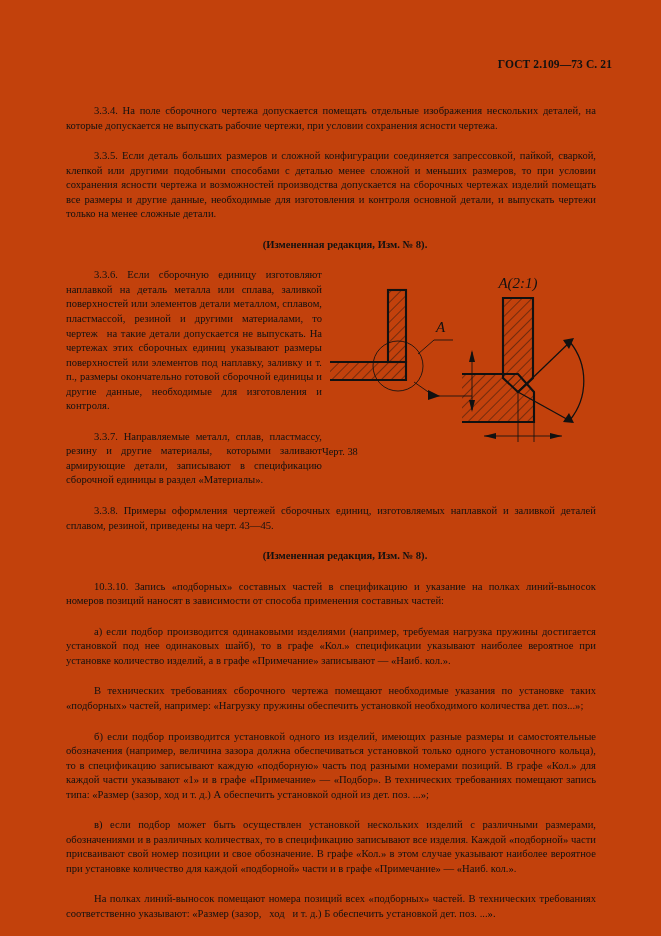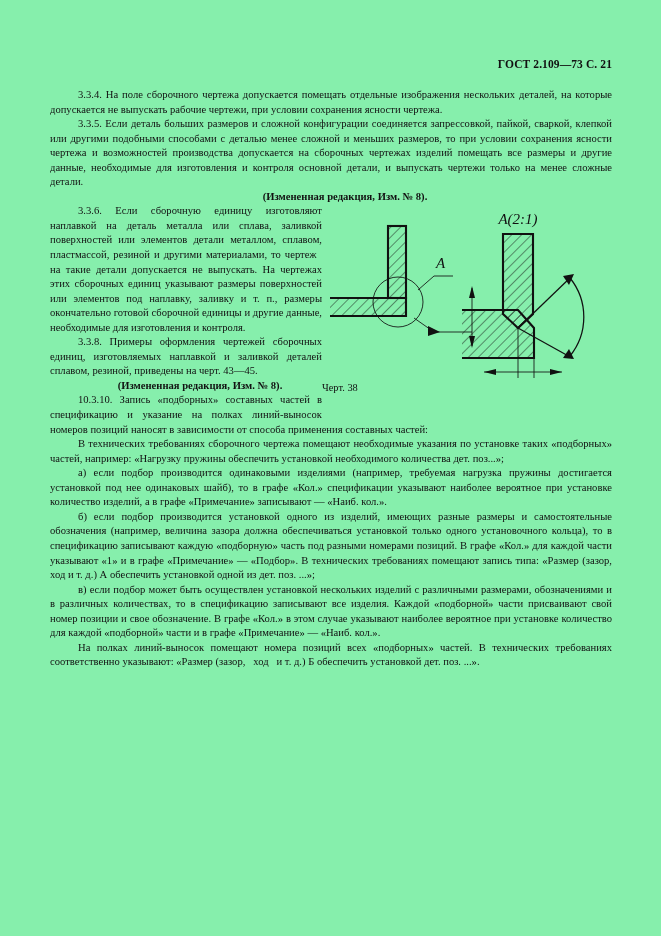--- a/index.html
+++ b/index.html
@@ -12,21 +12,21 @@
     height: 936px;
     position: relative;
     overflow: hidden;
     font-family: "Liberation Serif", "DejaVu Serif", serif;
     color: #111111;
   }
 
   .page {
     position: absolute;
     inset: 0;
-    background: #86efac;
+    background: #c2410c;
   }
 
   
   .doc-header {
     position: absolute;
     top: 58px;
     left: 50px;
     width: 562px;
     text-align: right;
     font-size: 11.5px;
@@ -37,21 +37,21 @@
 
   
   .body-col {
     position: absolute;
     top: 88px;
     left: 50px;
     width: 562px;
   }
 
   p.para {
-    margin: 0;
+    margin: 16px;
     font-size: 10.6px;
     line-height: 14.55px;
     text-align: justify;
     text-indent: 28px;
     text-justify: inter-word;
     hyphens: manual;
   }
   p.bold {
     font-weight: bold;
     text-indent: 28px;
@@ -170,31 +170,32 @@
             <path d="M228 163 L240 166 L228 169 Z" fill="#111"></path>
           </g>
         </svg>
 
         <div class="figure-caption">Черт. 38</div>
       </div>
     </div>
 
     <p class="para">3.3.6. Если сборочную единицу изготовляют наплавкой на деталь металла или сплава, заливкой поверхностей или элементов детали металлом, сплавом, пластмассой, резиной и другими материалами, то чертеж  на такие детали допускается не выпускать. На чертежах этих сборочных единиц указывают размеры поверхностей или элементов под наплавку, заливку и т. п., размеры окончательно готовой сборочной единицы и другие данные, необходимые для изготовления и контроля.</p>
 
+    <p class="para">3.3.7. Направляемые металл, сплав, пластмассу, резину и другие материалы,  которыми заливают армирующие детали, записывают в спецификацию сборочной единицы в раздел «Материалы».</p>
 
     <p class="para">3.3.8. Примеры оформления чертежей сборочных единиц, изготовляемых наплавкой и заливкой деталей сплавом, резиной, приведены на черт. 43—45.</p>
 
     <p class="para bold">(Измененная редакция, Изм. № 8).</p>
 
 
     <p class="para">10.3.10. Запись «подборных» составных частей в спецификацию и указание на полках линий-выносок номеров позиций наносят в зависимости от способа применения составных частей:</p>
 
+    <p class="para">а) если подбор производится одинаковыми изделиями (например, требуемая нагрузка пружины достигается установкой под нее одинаковых шайб), то в графе «Кол.» спецификации указывают наиболее вероятное при установке количество изделий, а в графе «Примечание» записывают — «Наиб. кол.».</p>
+
     <p class="para">В технических требованиях сборочного чертежа помещают необходимые указания по установке таких «подборных» частей, например: «Нагрузку пружины обеспечить установкой необходимого количества дет. поз...»;</p>
-
-    <p class="para">а) если подбор производится одинаковыми изделиями (например, требуемая нагрузка пружины достигается установкой под нее одинаковых шайб), то в графе «Кол.» спецификации указывают наиболее вероятное при установке количество изделий, а в графе «Примечание» записывают — «Наиб. кол.».</p>
 
     <p class="para">б) если подбор производится установкой одного из изделий, имеющих разные размеры и самостоятельные обозначения (например, величина зазора должна обеспечиваться установкой только одного установочного кольца), то в спецификацию записывают каждую «подборную» часть под разными номерами позиций. В графе «Кол.» для каждой части указывают «1» и в графе «Примечание» — «Подбор». В технических требованиях помещают запись типа: «Размер (зазор, ход и т. д.) А обеспечить установкой одной из дет. поз. ...»;</p>
 
     <p class="para">в) если подбор может быть осуществлен установкой нескольких изделий с различными размерами, обозначениями и в различных количествах, то в спецификацию записывают все изделия. Каждой «подборной» части присваивают свой номер позиции и свое обозначение. В графе «Кол.» в этом случае указывают наиболее вероятное при установке количество для каждой «подборной» части и в графе «Примечание» — «Наиб. кол.».</p>
 
     <p class="para">На полках линий-выносок помещают номера позиций всех «подборных» частей. В технических требованиях соответственно указывают: «Размер (зазор,  ход  и т. д.) Б обеспечить установкой дет. поз. ...».</p>
 
   </div>
 </div>
 

